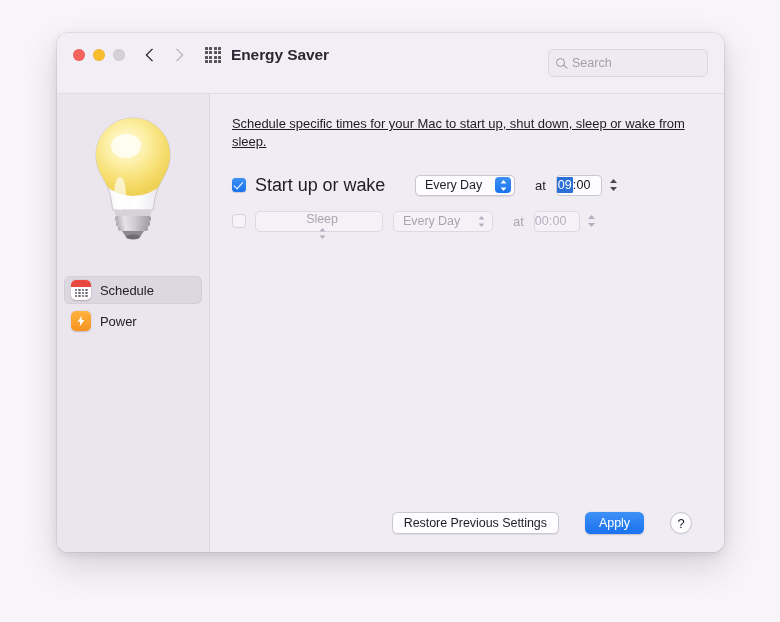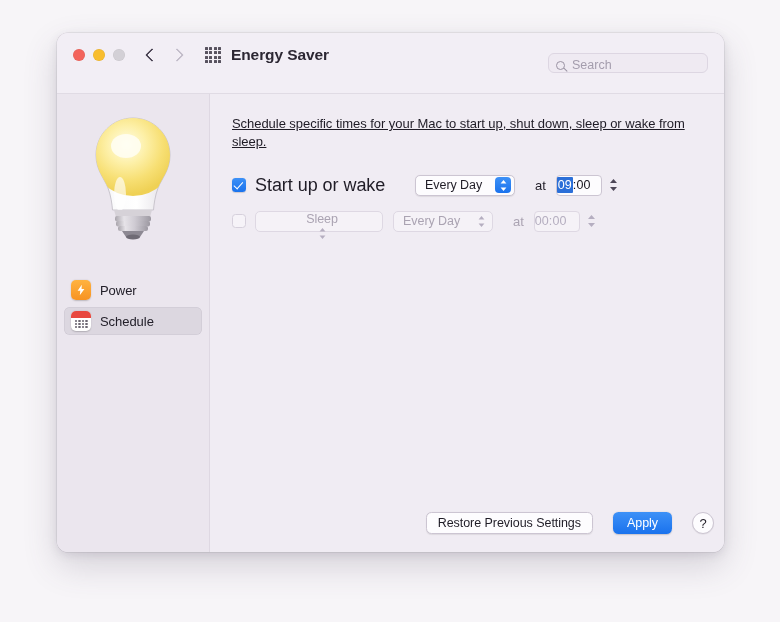--- a/index.html
+++ b/index.html
@@ -109,26 +109,26 @@
     color: #2c2733;
     letter-spacing: -0.1px;
   }
 
   .searchbox {
     position: absolute;
     right: 16px;
     top: 50%;
     transform: translateY(-50%);
     width: 160px;
-    height: 20px;
+    height: 28px;
     border-radius: 6px;
     background: #efeaf2;
     border: 1px solid #ddd6e2;
     display: flex;
-    align-items: flex-end;
+    align-items: center;
     padding: 0 7px;
     gap: 5px;
   }
   .searchbox .magnifier {
     width: 11px; height: 11px;
     position: relative;
     flex: 0 0 11px;
   }
   .searchbox .magnifier::before {
     content: "";
@@ -370,25 +370,25 @@
     width: 15px; height: 21px;
     margin-left: 4px;
     border-radius: 4px;
     display: flex; align-items: center; justify-content: center;
   }
   .stepper svg { width: 9px; height: 14px; display: block; }
 
   
   .footer {
     position: absolute;
-    right: 10px;
+    right: 32px;
     bottom: 18px;
     display: flex;
     align-items: center;
-    gap: 20px;
+    gap: 26px;
   }
   .btn {
     height: 22px;
     border-radius: 5.5px;
     font-size: 12.5px;
     display: flex;
     align-items: center;
     justify-content: center;
     cursor: default;
     letter-spacing: -0.05px;
@@ -521,48 +521,48 @@
           <rect x="25" y="100" width="36" height="5.5" rx="2" fill="url(#base)"></rect>
           <rect x="26" y="105" width="34" height="5.5" rx="2" fill="url(#base)"></rect>
           <rect x="28" y="110" width="30" height="5" rx="2" fill="url(#base)"></rect>
           <path d="M32 115 L54 115 L50 121 L36 121 Z" fill="#8d8993"></path>
           <ellipse cx="43" cy="121" rx="7" ry="2.6" fill="#6f6b75"></ellipse>
         </svg>
       </div>
 
       <div class="sidelist">
 
+        <div class="siderow selected">
+          <span class="appicon calendar">
+            <span class="cal-top"></span>
+            <span class="cal-dots">
+              <i></i>
+                <i></i>
+                <i></i>
+                <i></i>
+              <i></i>
+                <i></i>
+                <i></i>
+                <i></i>
+              <i></i>
+                <i></i>
+                <i></i>
+                <i></i>
+            </span>
+          </span>
+          <span class="label">Schedule</span>
+        </div>
+
         <div class="siderow">
           <span class="appicon power">
             <svg viewBox="0 0 24 24" aria-hidden="true">
               <path d="M13.6 1.5 L5.2 13.6 h5.4 L9.6 22.5 L18.8 10 h-5.7 z" fill="#ffffff"></path>
             </svg>
           </span>
           <span class="label">Power</span>
-        </div>
-
-        <div class="siderow selected">
-          <span class="appicon calendar">
-            <span class="cal-top"></span>
-            <span class="cal-dots">
-              <i></i>
-                <i></i>
-                <i></i>
-                <i></i>
-              <i></i>
-                <i></i>
-                <i></i>
-                <i></i>
-              <i></i>
-                <i></i>
-                <i></i>
-                <i></i>
-            </span>
-          </span>
-          <span class="label">Schedule</span>
         </div>
 
       </div>
     </div>
 
     <div class="content">
 
       <div class="desc">Schedule specific times for your Mac to start up, shut down, sleep or wake from sleep.</div>
 
       <div class="schedrow">

